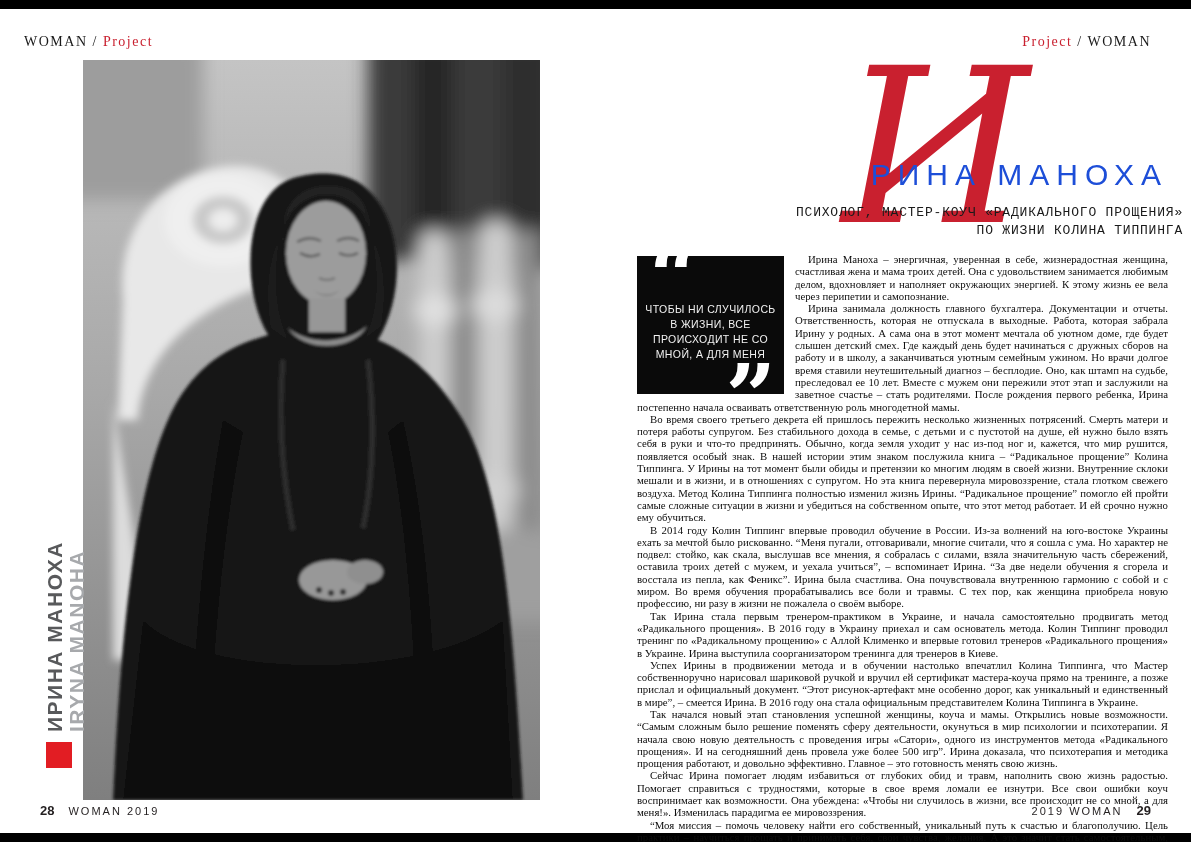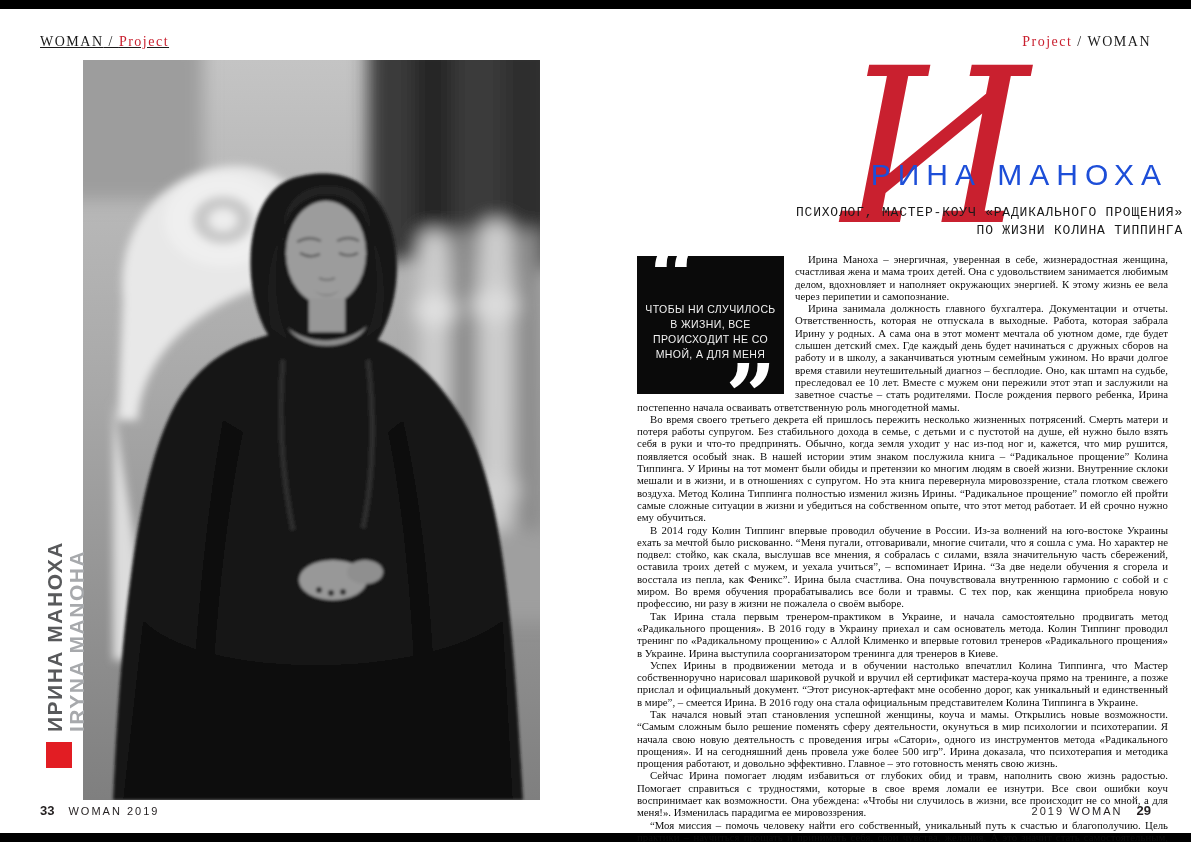--- a/index.html
+++ b/index.html
@@ -6,21 +6,21 @@
   #canvas{position:relative;width:1191px;height:842px;background:#ffffff;overflow:hidden;
           font-family:"Liberation Serif", serif;color:#111;}
   .blackbar{position:absolute;left:0;width:1191px;height:9px;background:#000;}
   .bar-top{top:0;}
   .bar-bottom{bottom:0;}
 
   
   .runhead{position:absolute;top:34px;font-family:"Liberation Serif",serif;
            font-size:14px;letter-spacing:1.5px;color:#1a1a1a;}
   .runhead .red{color:#c9202f;}
-  .head-left{left:40px;text-decoration:underline;}
+  .head-left{left:24px;}
   .head-right{right:40px;text-align:right;}
 
   
   .photo{position:absolute;left:83px;top:60px;width:457px;height:740px;overflow:hidden;background:#a9a9a9;}
   .photo svg{display:block;width:100%;height:100%;}
 
   
   .vname{position:absolute;left:44px;top:732px;transform:rotate(-90deg);transform-origin:0 0;
          white-space:nowrap;font-family:"Liberation Sans",sans-serif;font-weight:bold;
          font-size:21px;letter-spacing:1.5px;line-height:22px;}
@@ -151,21 +151,21 @@
       </g>
     </svg>
   </div>
 
   <div class="vname">
     <span class="ru">ИРИНА МАНОХА</span>
     <span class="en">IRYNA MANOHA</span>
   </div>
   <div class="redsquare"></div>
 
-  <div class="folio folio-left"><b>33</b><span class="sp"></span><span>WOMAN 2019</span></div>
+  <div class="folio folio-left"><b>28</b><span class="sp"></span><span>WOMAN 2019</span></div>
 
   <div class="folio folio-right"><span>2019 WOMAN</span><span class="sp"></span><b>29</b></div>
 
   <div class="dropcap">И</div>
   <div class="title-rest">РИНА МАНОХА</div>
   <div class="subtitle">
     <span>ПСИХОЛОГ, МАСТЕР-КОУЧ «РАДИКАЛЬНОГО ПРОЩЕНИЯ»</span><br>
     <span>ПО ЖИЗНИ КОЛИНА ТИППИНГА</span>
   </div>
 

